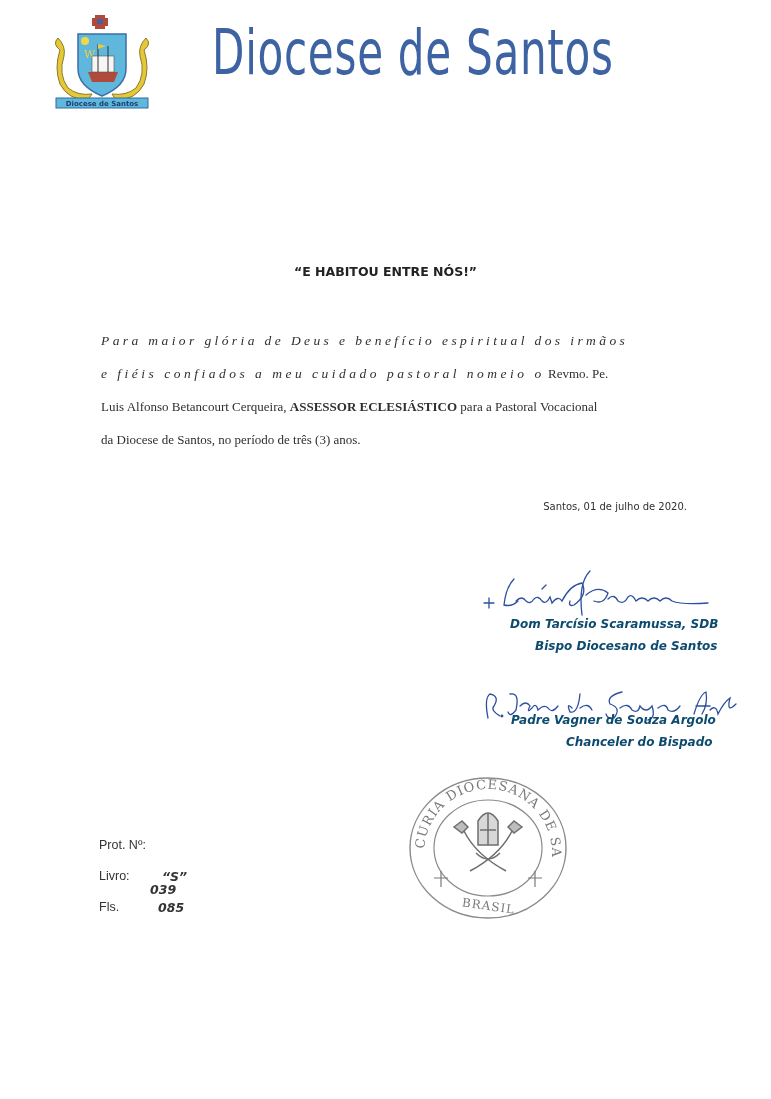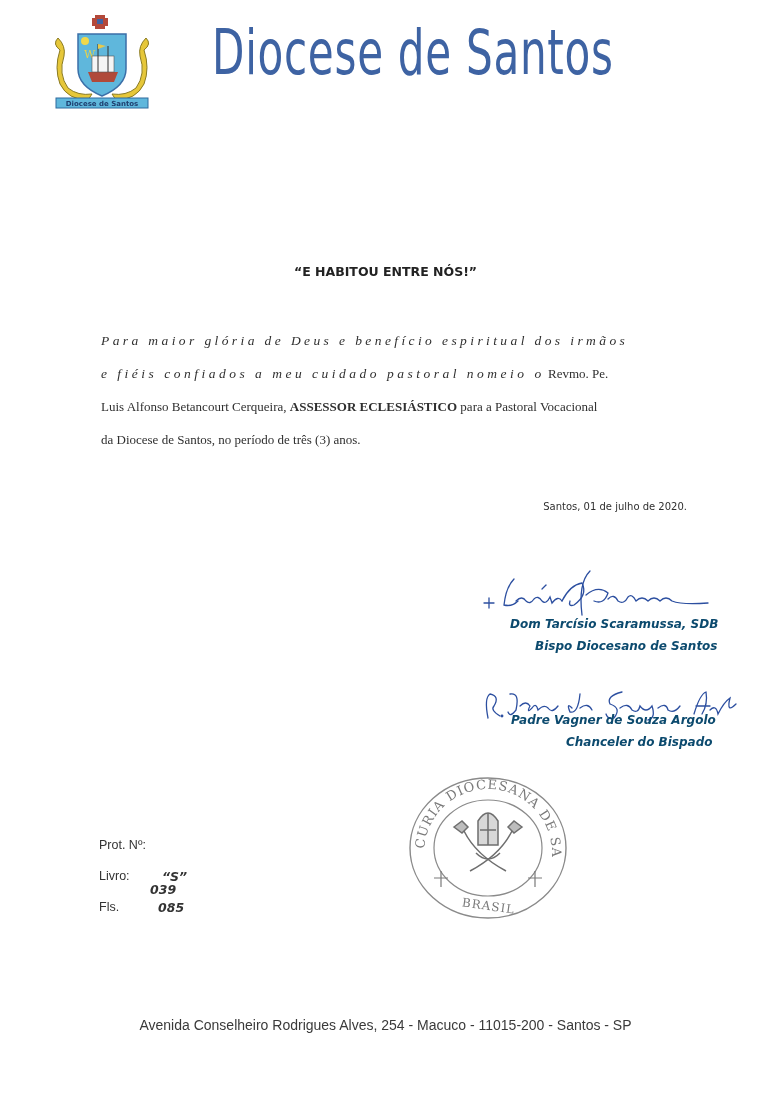--- a/index.html
+++ b/index.html
@@ -220,14 +220,13 @@
 <div class="abs prot-label" style="top:838px;">Prot. Nº:</div>
 <div class="abs prot-value" style="left:150px; top:838px;margin-top:44px;">039</div>
 
 <div class="abs prot-label" style="top:869px;">Livro:</div>
 <div class="abs prot-value" style="left:162px; top:869px;">“S”</div>
 
 <div class="abs prot-label" style="top:900px;">Fls.</div>
 <div class="abs prot-value" style="left:158px; top:900px;">085</div>
 
 <div class="abs footer">
-  <div>Avenida Conselheiro Rodrigues Alves, 254 - Macuco - 11015-200 - Santos - SP</div>
 </div>
 
 </body></html>

